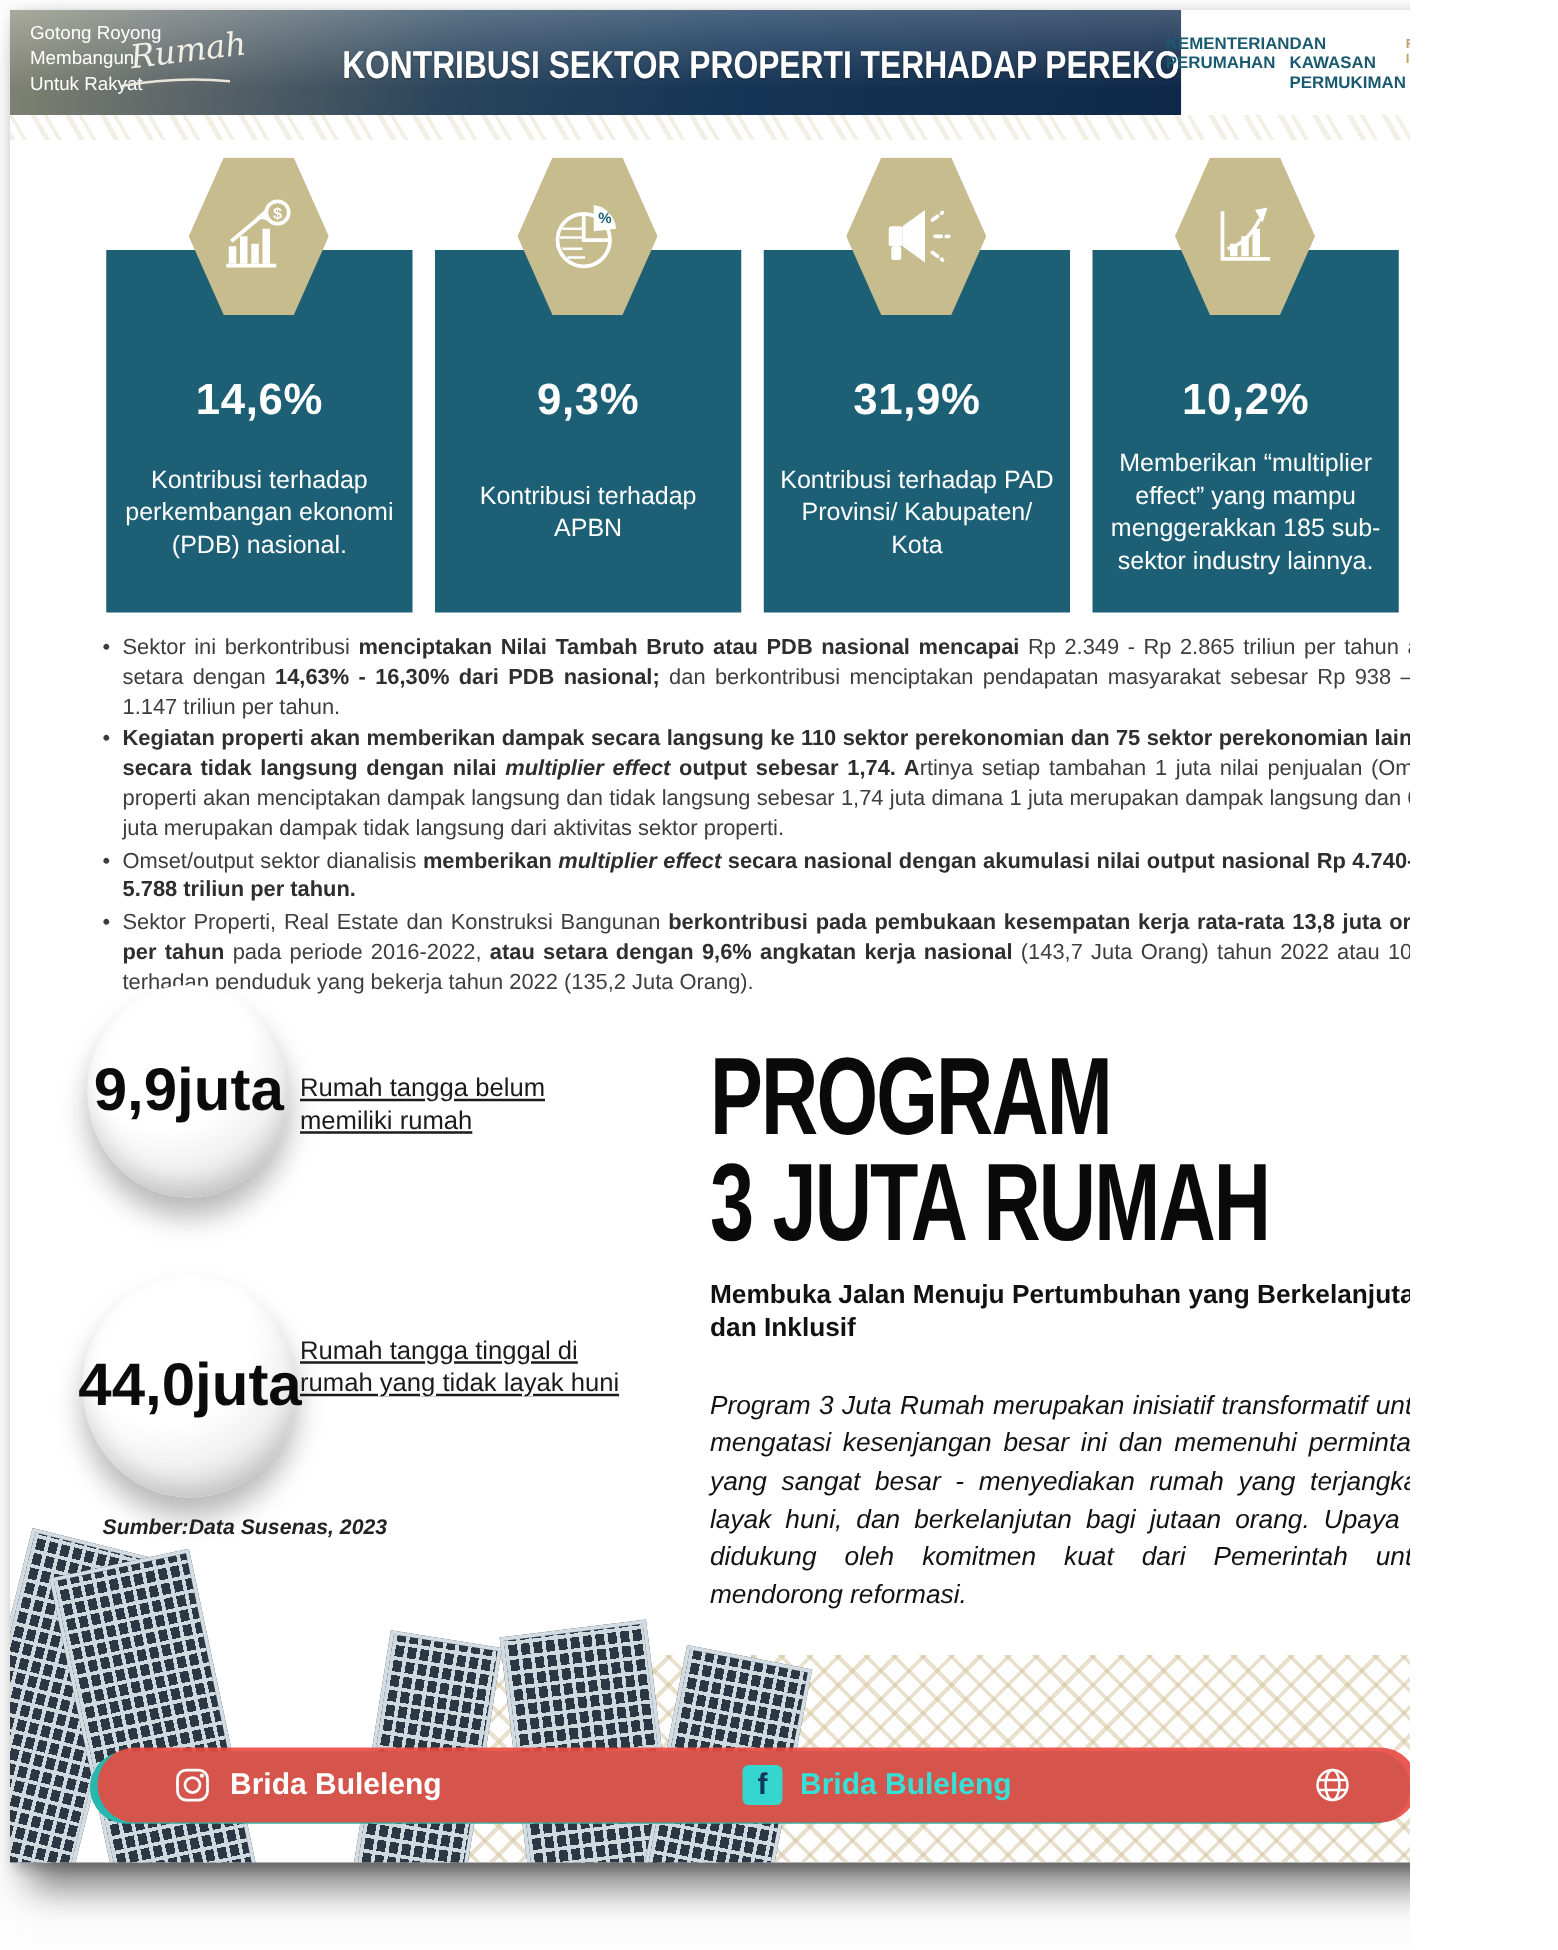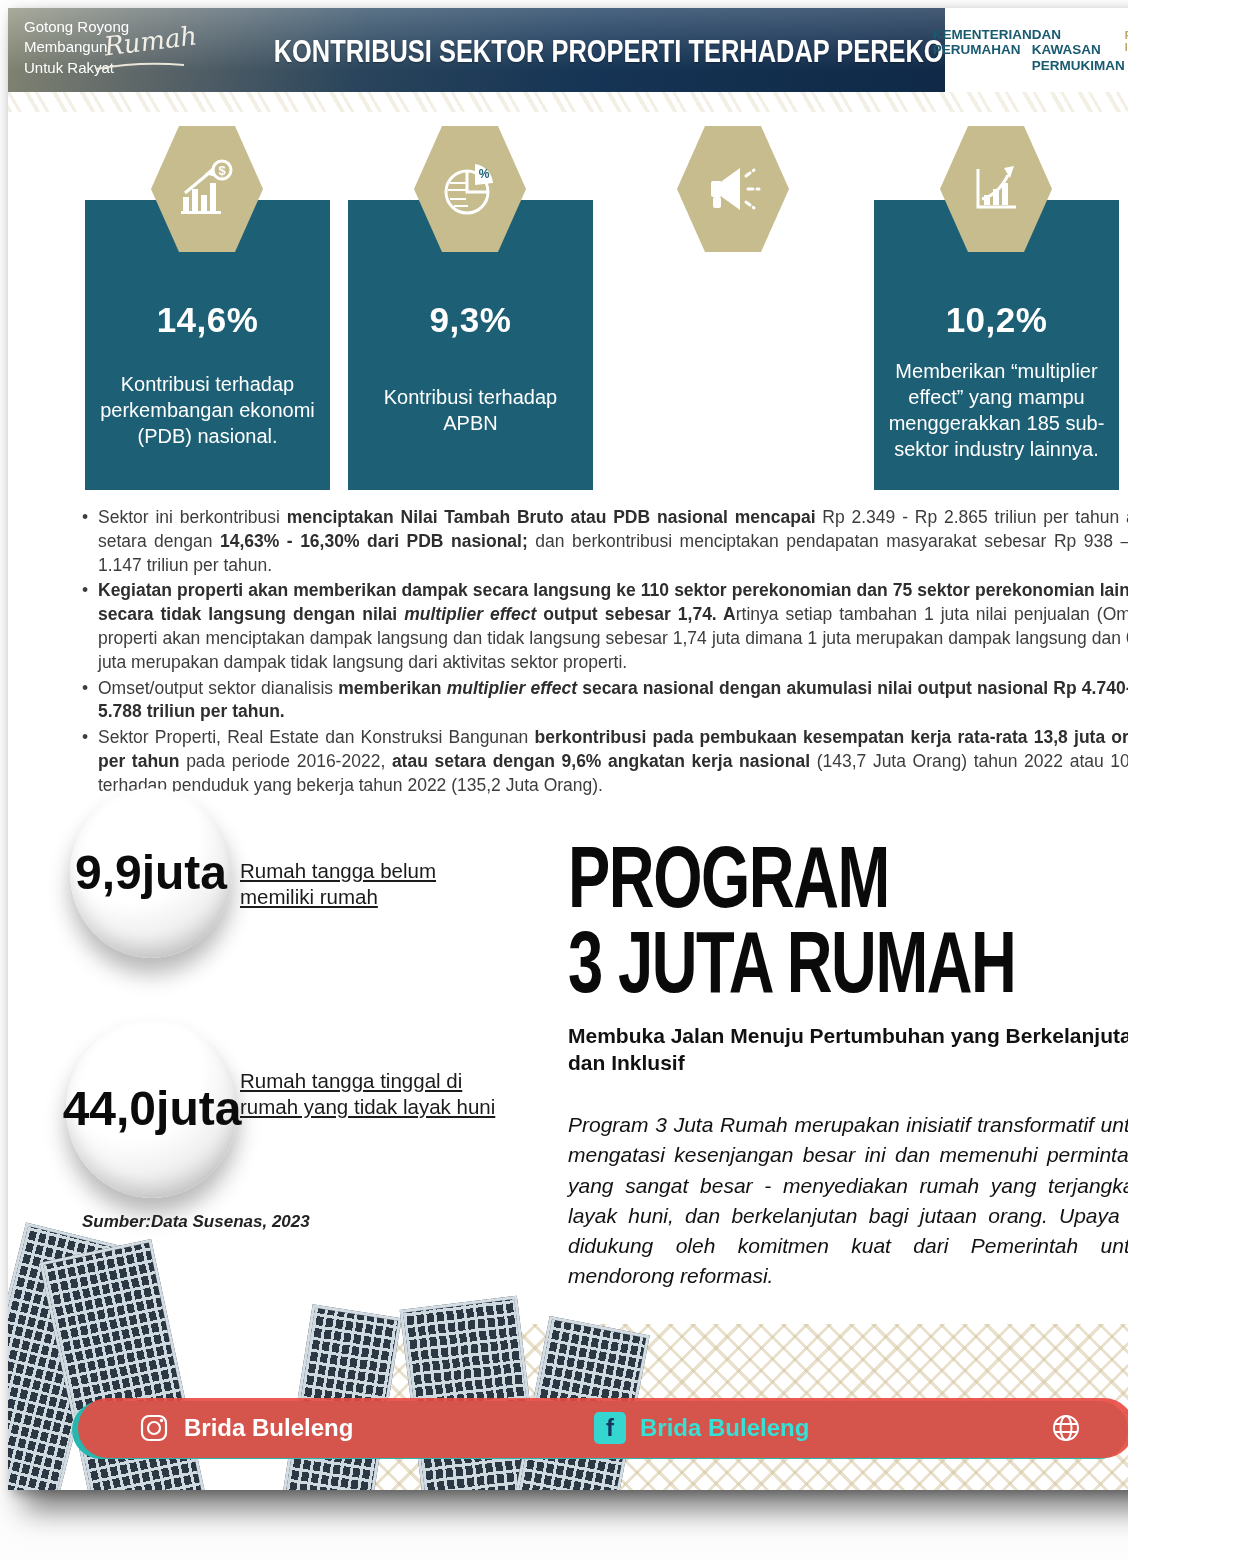--- a/index.html
+++ b/index.html
@@ -165,20 +165,24 @@
     </div>
 
     <div class="card" style="left:77px">
       <div class="card-value">14,6%</div>
       <div class="card-label">Kontribusi terhadap perkembangan ekonomi (PDB) nasional.</div>
     </div>
     <div class="card" style="left:340px">
       <div class="card-value">9,3%</div>
       <div class="card-label">Kontribusi terhadap APBN</div>
     </div>
+    <div class="card" style="left:603px">
+      <div class="card-value">31,9%</div>
+      <div class="card-label">Kontribusi terhadap PAD Provinsi/ Kabupaten/ Kota</div>
+    </div>
     <div class="card" style="left:866px">
       <div class="card-value">10,2%</div>
       <div class="card-label">Memberikan “multiplier effect” yang mampu menggerakkan 185 sub-sektor industry lainnya.</div>
     </div>
 
     <ul class="bullets">
       <li><span>Sektor ini berkontribusi </span><span class="b">menciptakan Nilai Tambah Bruto atau PDB nasional mencapai </span><span>Rp 2.349 - Rp 2.865 triliun per tahun atau setara dengan </span><span class="b">14,63% - 16,30% dari PDB nasional;</span><span> dan berkontribusi menciptakan pendapatan masyarakat sebesar Rp 938 – Rp 1.147 triliun per tahun.</span></li>
       <li><span class="b">Kegiatan properti akan memberikan dampak secara langsung ke 110 sektor perekonomian dan 75 sektor perekonomian lainnya secara tidak langsung dengan nilai </span><span class="b i">multiplier effect</span><span class="b"> output sebesar 1,74. A</span><span>rtinya setiap tambahan 1 juta nilai penjualan (Omset) properti akan menciptakan dampak langsung dan tidak langsung sebesar 1,74 juta dimana 1 juta merupakan dampak langsung dan 0,74 juta merupakan dampak tidak langsung dari aktivitas sektor properti.</span></li>
       <li><span>Omset/output sektor dianalisis </span><span class="b">memberikan </span><span class="b i">multiplier effect</span><span class="b"> secara nasional dengan akumulasi nilai output nasional Rp 4.740- Rp 5.788 triliun per tahun.</span></li>
       <li><span>Sektor Properti, Real Estate dan Konstruksi Bangunan </span><span class="b">berkontribusi pada pembukaan kesempatan kerja rata-rata 13,8 juta orang per tahun </span><span>pada periode 2016-2022, </span><span class="b">atau setara dengan 9,6% angkatan kerja nasional </span><span>(143,7 Juta Orang) tahun 2022 atau 10,2% terhadap penduduk yang bekerja tahun 2022 (135,2 Juta Orang).</span></li>

